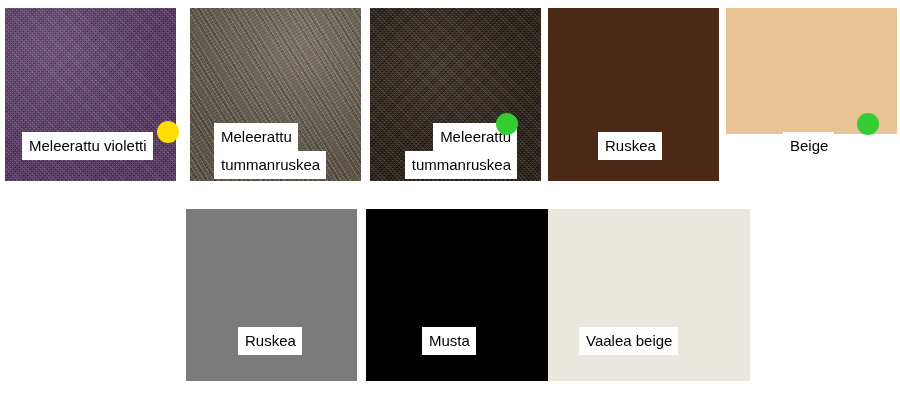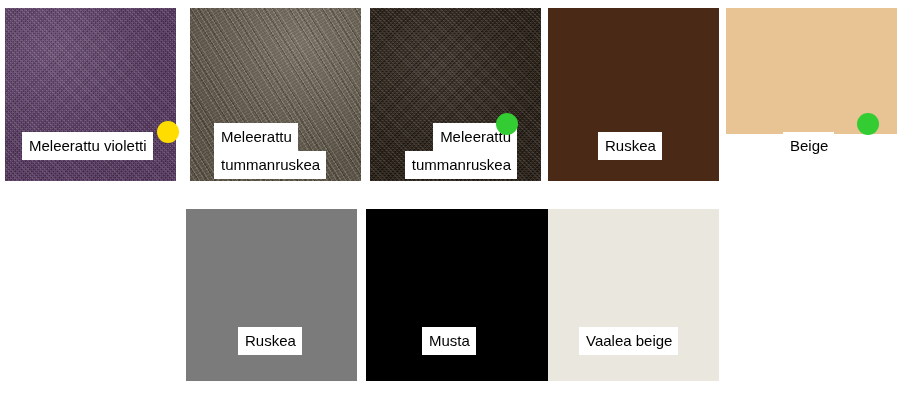--- a/index.html
+++ b/index.html
@@ -137,21 +137,21 @@
   </div>
 
   <div class="swatch" style="left:366px; top:209px; width:205px; height:172px;text-align:center;">
     <div class="swatch-fill" style="background:#000000;"></div>
     <div class="label-group" style="left:56px; top:118px;">
       <div class="label-line">Musta</div>
     </div>
 
   </div>
 
-  <div class="swatch" style="left:548px; top:209px; width:171px; height:172px;">
+  <div class="swatch" style="left:548px; top:209px; width:202px; height:172px;">
     <div class="swatch-fill" style="background:#EAE7DE;"></div>
     <div class="label-group" style="left:31px; top:118px;">
       <div class="label-line">Vaalea beige</div>
     </div>
 
   </div>
 
 </div>
 
 </body></html>

